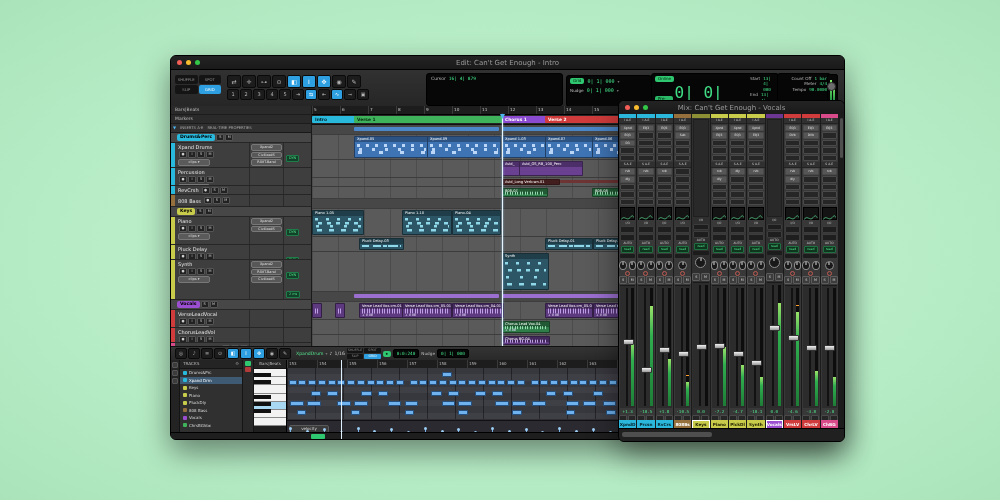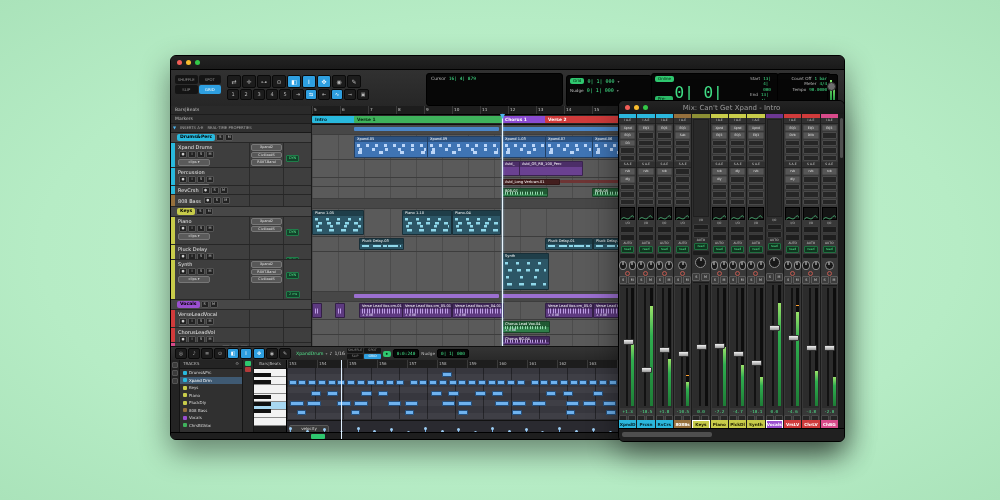--- a/index.html
+++ b/index.html
@@ -172,20 +172,21 @@
 
 <div class="stage">
 
   <div class="win edit-win">
     <div class="titlebar">
       <div class="lights">
         <span class="dot r"></span>
         <span class="dot y"></span>
         <span class="dot g"></span>
       </div>
+      <span class="title">Edit: Can't Get Enough - Intro</span>
     </div>
 
     <div class="tb">
       <div class="modes">
         <span class="mode">SHUFFLE</span>
         <span class="mode">SPOT</span>
         <span class="mode">SLIP</span>
         <span class="mode on">GRID</span>
       </div>
       <div class="tbrow" id="tools1" style="left:56px;top:5px">
@@ -949,21 +950,21 @@
     </div>
   </div>
 
   <div class="win mix-win">
     <div class="titlebar">
       <div class="lights">
         <span class="dot r"></span>
         <span class="dot y"></span>
         <span class="dot g"></span>
       </div>
-      <span class="title">Mix: Can't Get Xpand - Intro</span>
+      <span class="title">Mix: Can't Get Enough - Vocals</span>
     </div>
     <div class="strips" id="strips">
         <div class="strip">
           <div class="cap" style="background: rgb(43, 183, 220);"></div>
           <div class="shdr">I A-E</div>
           <div class="slot fill">Xpnd</div>
           <div class="slot fill">EQ3</div>
           <div class="slot fill">D3</div>
           <div class="slot"></div>
           <div class="slot"></div>

